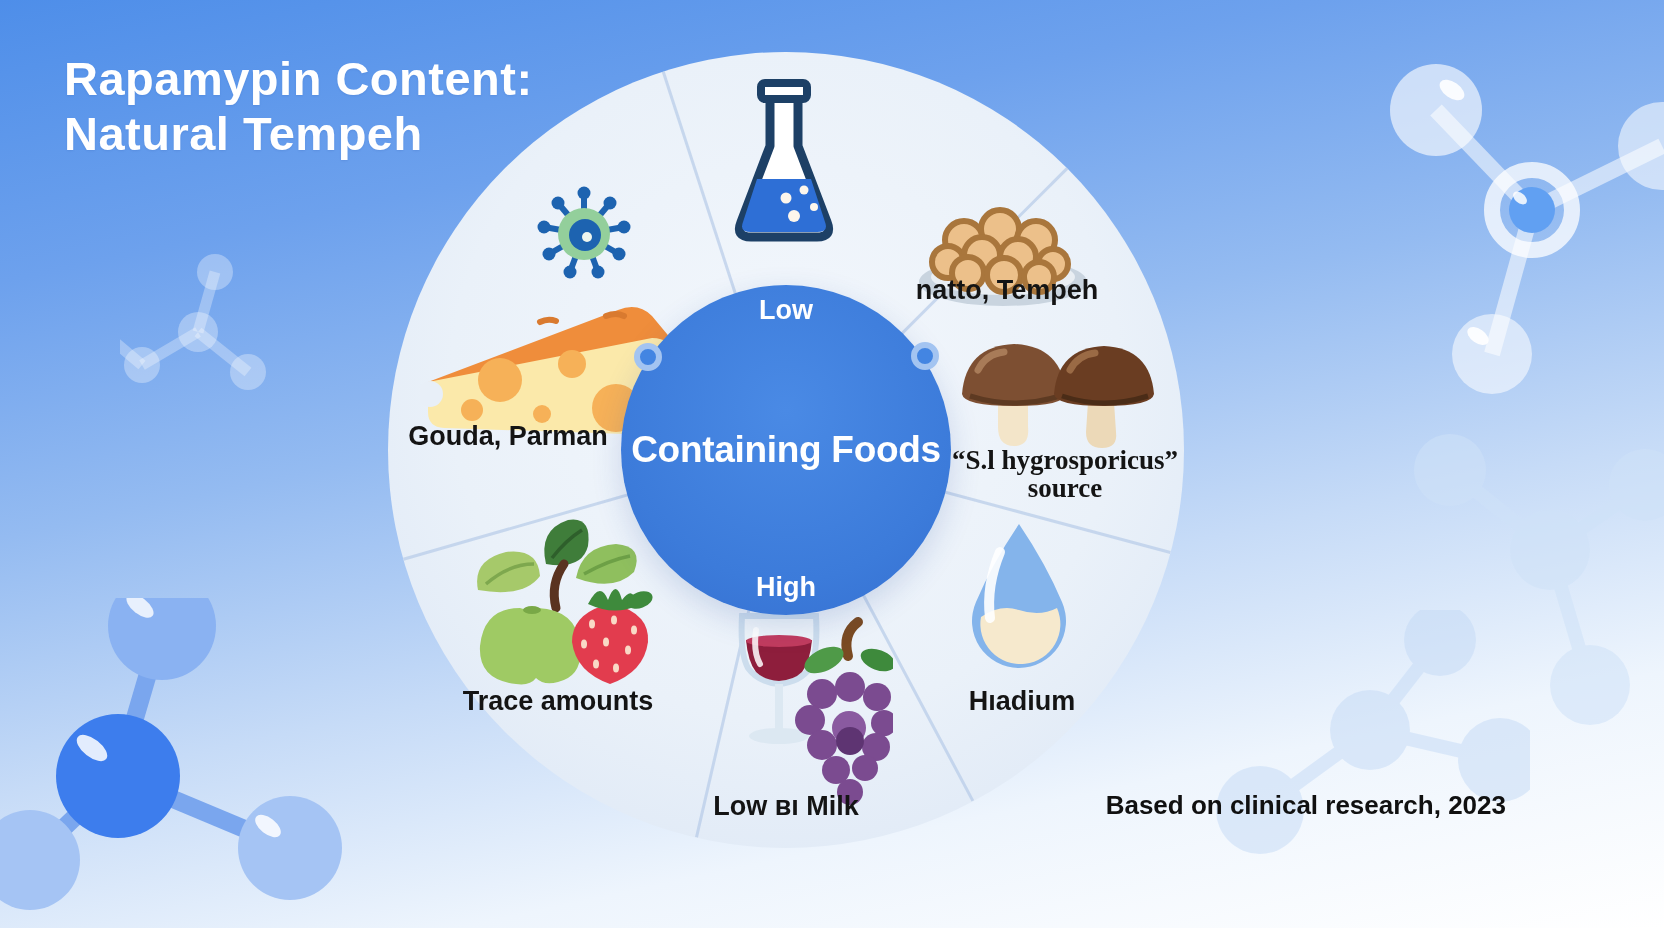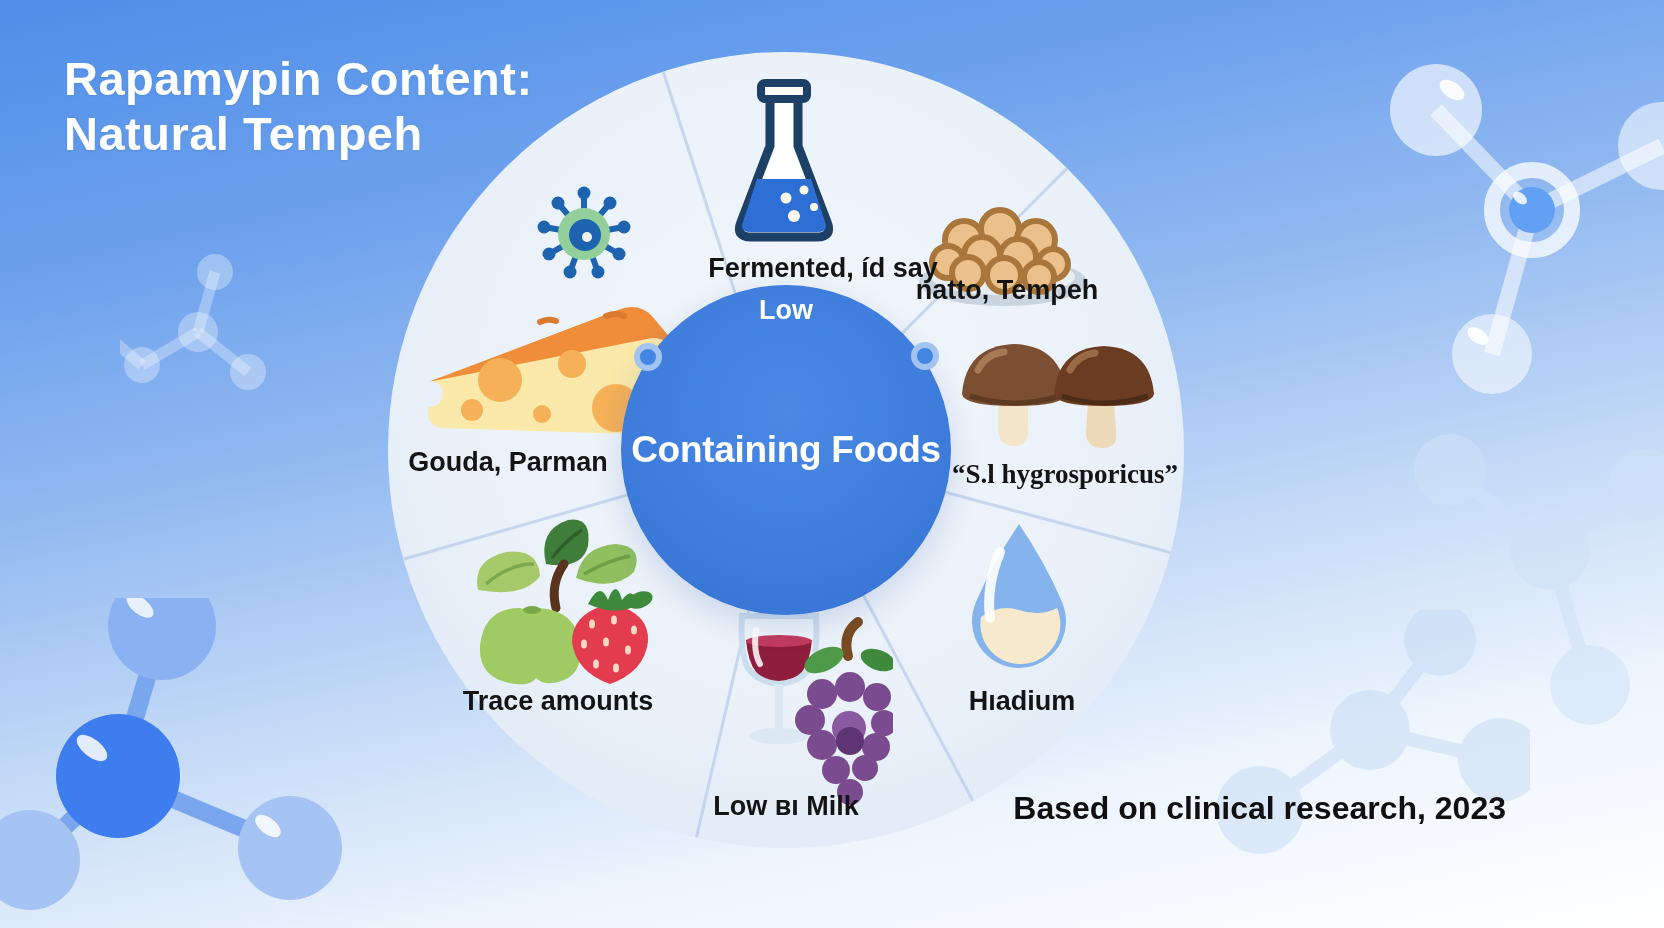--- a/index.html
+++ b/index.html
@@ -23,21 +23,21 @@
     background:radial-gradient(circle at 50% 38%,#4a8ae5 0%,#3c7bda 65%,#356fd0 100%);
     color:#fff;display:flex;flex-direction:column;justify-content:center;
     box-shadow:0 10px 30px rgba(40,80,160,.18);}
   .center-heading{font-size:37px;font-weight:700;line-height:1.25;text-align:center;letter-spacing:-.3px;}
   .scale-top{position:absolute;top:10px;left:0;right:0;text-align:center;font-size:27px;font-weight:600;}
   .scale-bottom{position:absolute;bottom:12px;left:0;right:0;text-align:center;font-size:27px;font-weight:600;}
   .dot{position:absolute;width:16px;height:16px;border-radius:50%;background:#4385e2;border:6px solid #a3c4f1;}
   
   .seg-label{position:absolute;transform:translate(-50%,-50%);white-space:nowrap;
     color:#141414;font-size:27px;font-weight:700;text-align:center;line-height:1.05;}
-  .footer{position:absolute;right:158px;top:790px;color:#101010;font-size:32px;font-weight:700;}
+  .footer{position:absolute;right:158px;top:790px;color:#101010;font-size:26px;font-weight:700;}
 </style>
 </head>
 <body>
 
 <div class="stage">
 
   <svg class="mol" style="left:120px;top:250px;" width="300" height="220" viewBox="0 0 300 220">
     <g stroke="rgba(255,255,255,0.30)" stroke-width="11">
       <line x1="-22" y1="78" x2="22" y2="115"></line>
       <line x1="22" y1="115" x2="78" y2="82"></line>
@@ -266,29 +266,30 @@
     <path d="M59 4 Q86 44 102 82 A47 47 0 1 1 16 82 Q32 44 59 4 Z" fill="#84b4eb"></path>
     <path d="M21 97 Q40 84 59 90 Q80 97 97 88 A40 40 0 1 1 21 97 Z" fill="#f6e9cd"></path>
     <path d="M40 32 Q26 66 30 98" stroke="#ffffff" stroke-width="10" fill="none" stroke-linecap="round" opacity=".9"></path>
   </svg>
 
   <div class="center-circle">
     <div class="scale-top">Low</div>
     <div class="center-heading">
       <div>Containing Foods</div>
     </div>
+    <div class="scale-bottom">High</div>
   </div>
   <div class="dot" style="left:634px;top:343px;"></div>
   <div class="dot" style="left:911px;top:342px;"></div>
 
-  <div class="seg-label" style="left:823px;top:268px;">Fermented, íd say</div>
   <div class="seg-label" style="left:1007px;top:290px;">natto, Tempeh</div>
   <div class="seg-label" style="left:1065px;top:474px;font-family:Liberation Serif, serif;">
     <div>“S.l hygrosporicus”</div>
+    <div>source</div>
   </div>
   <div class="seg-label" style="left:1022px;top:701px;">Hıadium</div>
   <div class="seg-label" style="left:786px;top:806px;">Low ʙı Milk</div>
   <div class="seg-label" style="left:558px;top:701px;text-align:right;">Trace amounts</div>
-  <div class="seg-label" style="left:508px;top:462px;">Gouda, Parman</div>
+  <div class="seg-label" style="left:508px;top:436px;">Gouda, Parman</div>
 
   <div class="footer">Based on clinical research, 2023</div>
 
 </div>
 
 </body></html>

